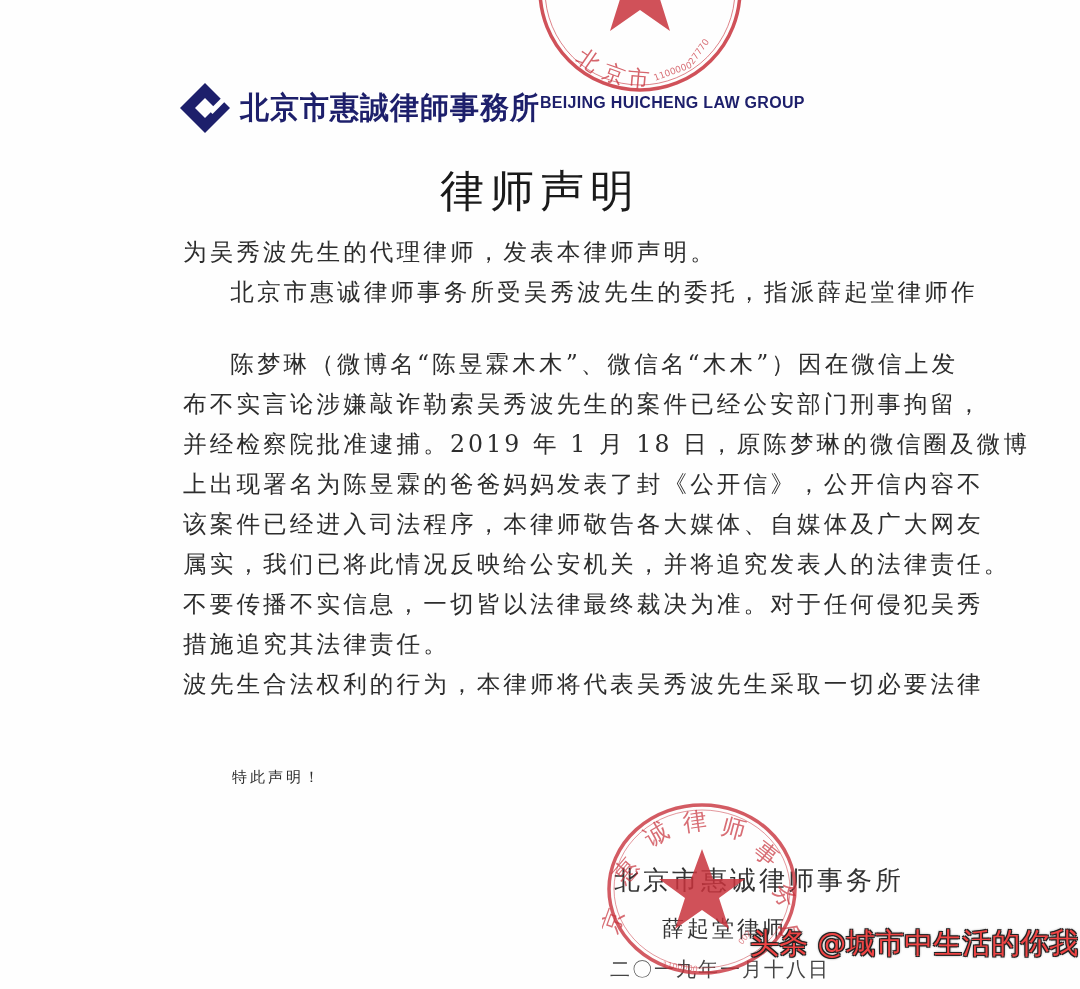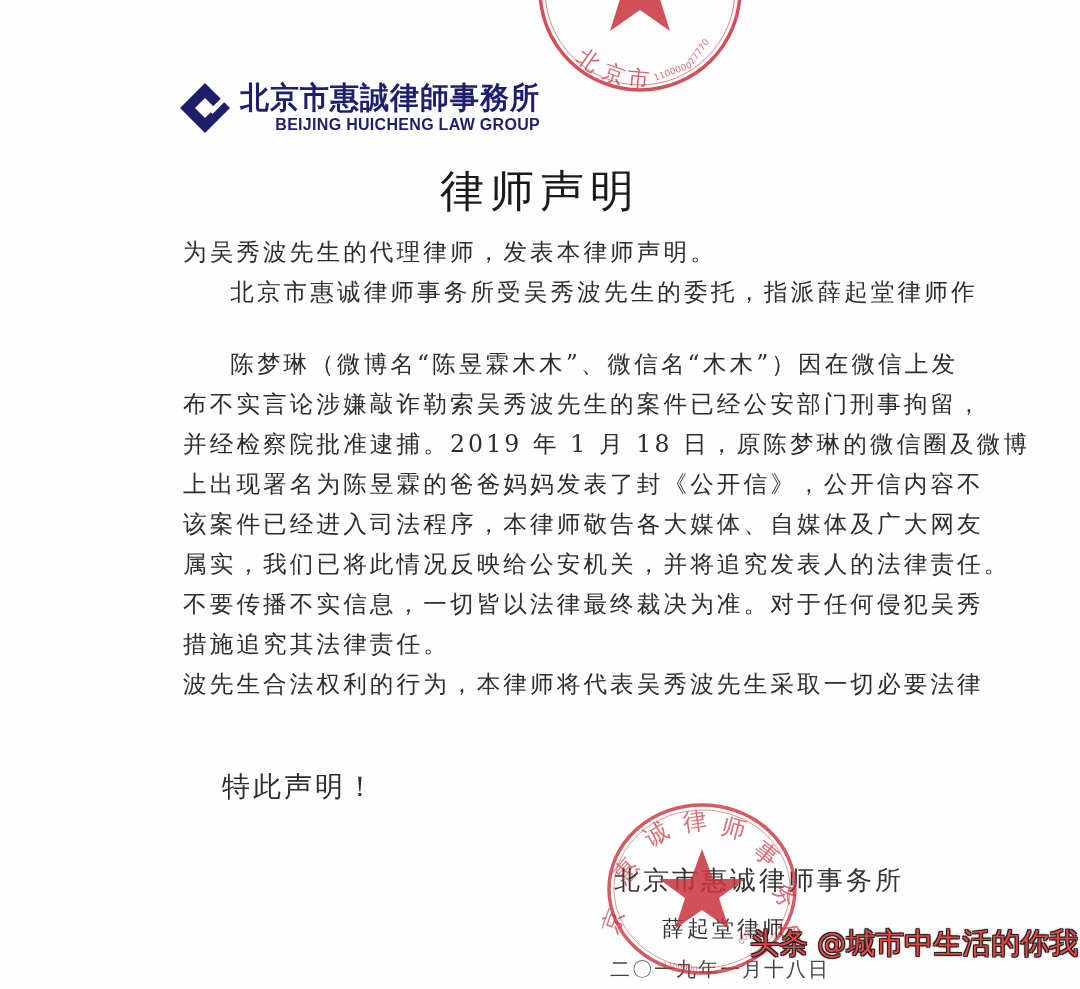--- a/index.html
+++ b/index.html
@@ -7,21 +7,21 @@
       width: 1080px; height: 989px; overflow: hidden;
       background: #fefefe; position: relative;
       font-family: "DejaVu Serif", "Liberation Serif", serif;
       color: #2b2b2b;
     }
     .page { position: absolute; left: 0; top: 0; width: 1080px; height: 989px; }
 
     
     .logo { position: absolute; left: 176px; top: 78px; height: 60px; display: flex; align-items: center; }
     .logo-mark { width: 58px; height: 58px; position: relative; margin-right: 6px; }
-    .logo-text { display: flex; flex-direction: column; }
+    .logo-text { display: flex; flex-direction: row; }
     .logo-cn {
       font-family: "DejaVu Sans", "Liberation Sans", sans-serif;
       font-weight: bold; font-size: 29px; letter-spacing: 1px;
       color: #1d1f6b; line-height: 32px; transform: scaleY(1.05);
     }
     .logo-en {
       font-family: "Liberation Sans", "DejaVu Sans", sans-serif;
       font-weight: bold; font-size: 16px; color: #1d1f6b;
       letter-spacing: 0.3px; line-height: 20px; margin-top: 1px; text-align: right;
     }
@@ -43,22 +43,22 @@
       position: absolute; left: 183px; top: 232px; width: 720px;
       font-size: 23.6px; line-height: 40px; letter-spacing: 3.1px;
       color: #2d2d2d;
     }
     .para { text-indent: 2em; margin: 0; }
     .para + .para { margin-top: 32px; }
     .line { display: block; white-space: nowrap; }
 
     
     .closing {
-      position: absolute; left: 222px; top: 768px;
-      font-size: 28px; letter-spacing: 3px; color: #2d2d2d;
+      position: absolute; left: 232px; top: 768px;
+      font-size: 15px; letter-spacing: 3px; color: #2d2d2d;
     }
 
     
     .sig-org {
       position: absolute; left: 614px; top: 863px;
       font-size: 26px; letter-spacing: 3px; color: #333;
     }
     .sig-lawyer {
       position: absolute; left: 662px; top: 914px;
       font-size: 22px; letter-spacing: 3px; color: #333;

